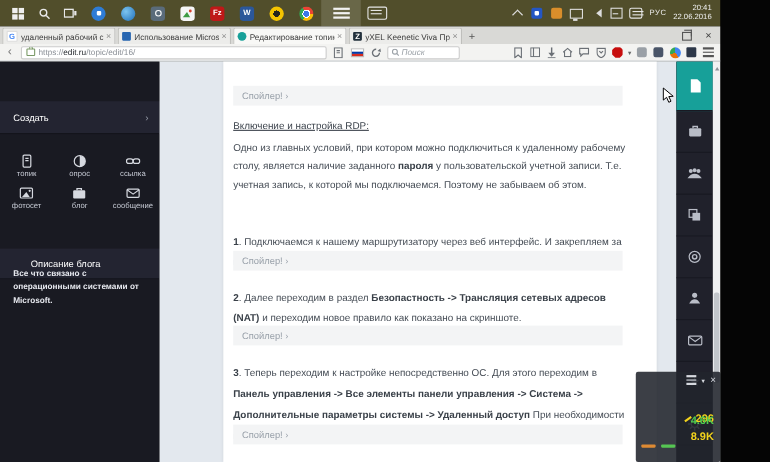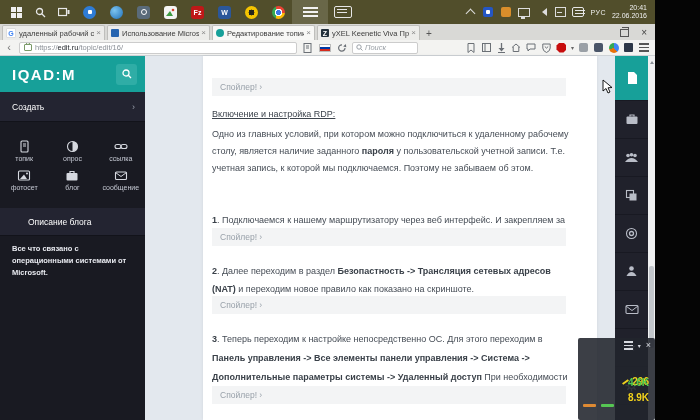--- a/index.html
+++ b/index.html
@@ -75,21 +75,21 @@
   #sb{left:0;top:56px;width:145px;height:364px;background:#191a22;}
   #sb-head{position:absolute;left:0;top:0;width:145px;height:36px;background:#17a099;display:flex;align-items:center;padding:0 8px 0 12px;box-sizing:border-box;}
   #logo{color:#fff;font-weight:bold;font-size:15px;letter-spacing:1.5px;}
   #sb-search{margin-left:auto;width:21px;height:21px;background:#2fada6;border-radius:3px;display:flex;align-items:center;justify-content:center;}
   .row-h{position:absolute;left:0;width:145px;background:#232431;display:flex;align-items:center;padding:0 10px 0 12px;box-sizing:border-box;color:#fff;font-size:8.5px;border-bottom:1px solid #12131a;}
   #create-row{top:36px;height:30px;}
   #create-row .chv{margin-left:auto;color:#9aa0ad;font-size:9px;}
   #grid{position:absolute;left:0;top:66px;width:145px;height:86px;display:grid;grid-template-columns:repeat(3,1fr);align-content:center;row-gap:7px;}
   .g-item{display:flex;flex-direction:column;align-items:center;gap:2px;}
   .g-label{font-size:7px;color:#c6cad4;}
-  #desc-h{top:152px;height:28px;padding-left:28px;}
+  #desc-h{top:170px;height:28px;padding-left:28px;}
   #desc-b{position:absolute;left:0;top:180px;width:145px;padding:7px 12px;box-sizing:border-box;color:#e8eaf0;font-size:7.5px;font-weight:bold;line-height:12px;}
   #tip-h{top:222px;height:28px;}
   #tip-b{position:absolute;left:0;top:250px;width:145px;padding:8px 12px;box-sizing:border-box;color:#ccd0d9;font-size:7.5px;line-height:12px;}
   #tip-b b{color:#eceef3;}
 
   
   #page{left:145px;top:56px;width:470px;height:364px;background:#e3e8ee;}
   #card{position:absolute;left:58px;top:0;width:394px;height:364px;background:#fff;box-shadow:0 0 3px rgba(0,0,0,.08);}
   .spoiler{position:absolute;left:9px;width:354px;height:18px;background:#f3f4f5;color:#98a0a9;font-size:8.5px;line-height:18px;padding-left:8px;box-sizing:border-box;}
   .para{position:absolute;left:9px;width:362px;font-size:9px;color:#454c55;}
@@ -340,29 +340,20 @@
         </span>
       <span class="ext burger">
           <i></i>
           <i></i>
           <i></i>
         </span>
     </div>
   </div>
 
   <div class="abs" id="sb">
-    <div id="sb-head">
-      <span id="logo">IQAD:M</span>
-      <span id="sb-search">
-        <svg width="10" height="10">
-            <circle cx="4" cy="4" r="3" fill="none" stroke="#fff" stroke-width="1.3"></circle>
-            <line x1="6.3" y1="6.3" x2="9" y2="9" stroke="#fff" stroke-width="1.3"></line>
-          </svg>
-      </span>
-    </div>
     <div class="row-h" id="create-row">
       <span>Создать</span>
       <span class="chv">›</span>
     </div>
     <div id="grid">
       <div class="g-item">
         <svg width="13" height="13">
             <rect x="3" y="1" width="7" height="11" rx="1" fill="none" stroke="#d6d9e0" stroke-width="1.1"></rect>
             <line x1="5" y1="4" x2="8" y2="4" stroke="#d6d9e0"></line>
             <line x1="5" y1="6" x2="8" y2="6" stroke="#d6d9e0"></line>

